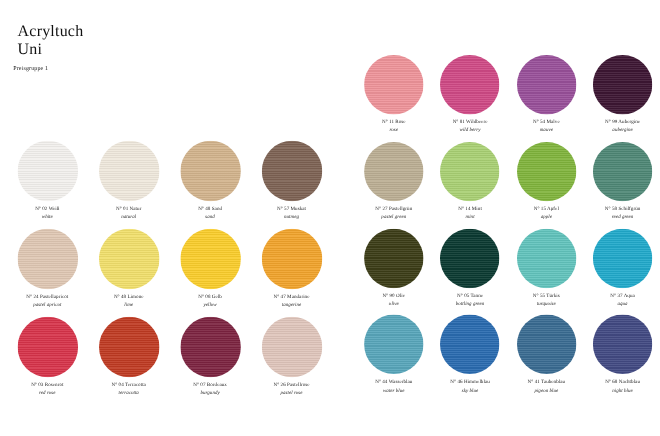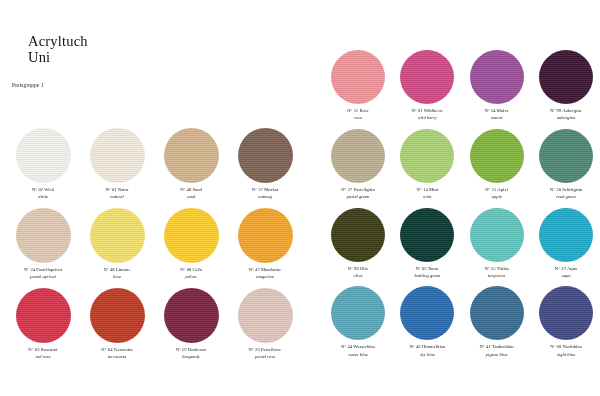--- a/index.html
+++ b/index.html
@@ -23,21 +23,21 @@
     top: 18px;
     width: 200px;
   }
   .header-title {
     font-family: "Liberation Serif", serif;
     font-size: 14.5px;
     line-height: 15.5px;
     font-weight: 400;
     letter-spacing: 0.2px;
     color: #111111;
-    margin: 16px;
+    margin: 4px;
     white-space: pre-line;
   }
   .header-sub {
     font-family: "Liberation Serif", serif;
     font-size: 5.4px;
     line-height: 8px;
     letter-spacing: 0.15px;
     color: #1a1a1a;
     margin-top: 6px;
   }

